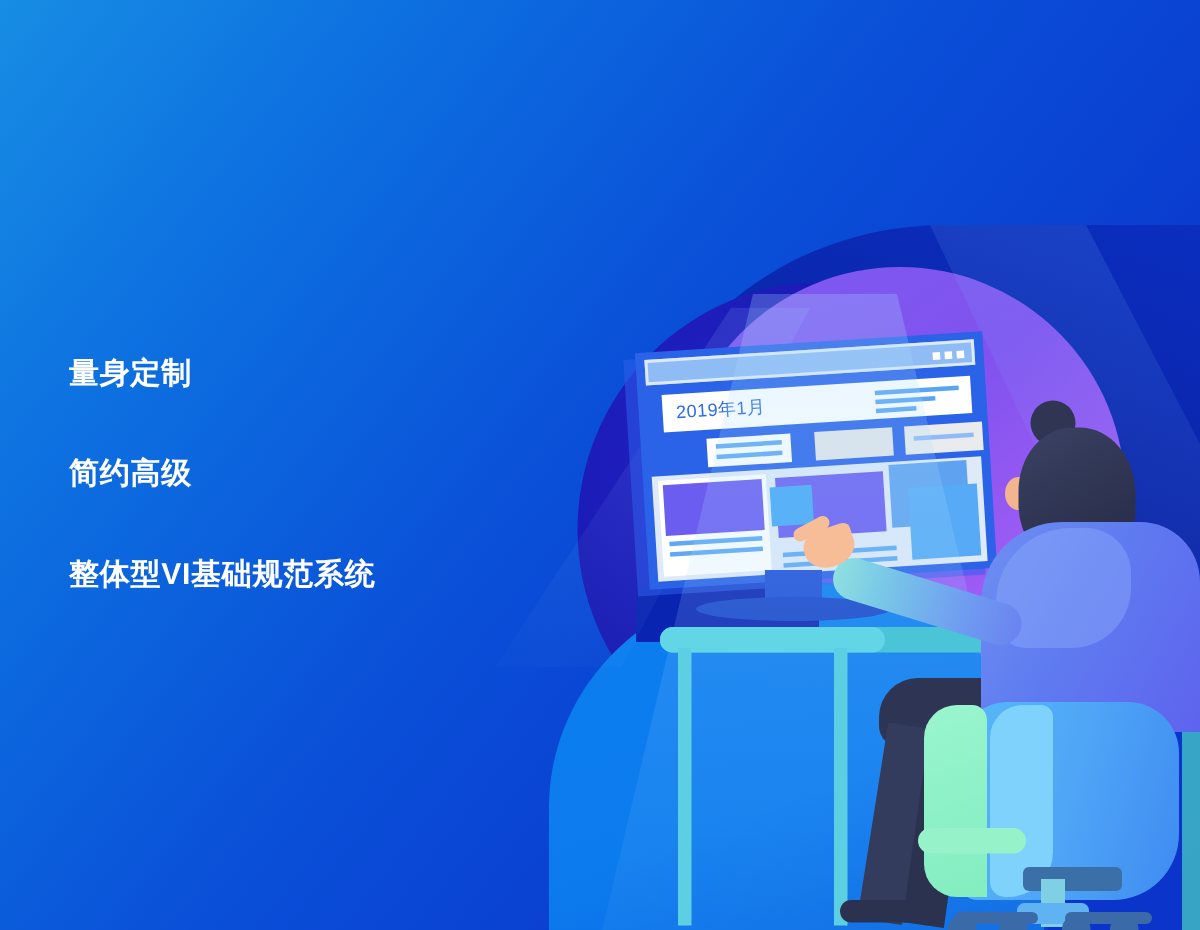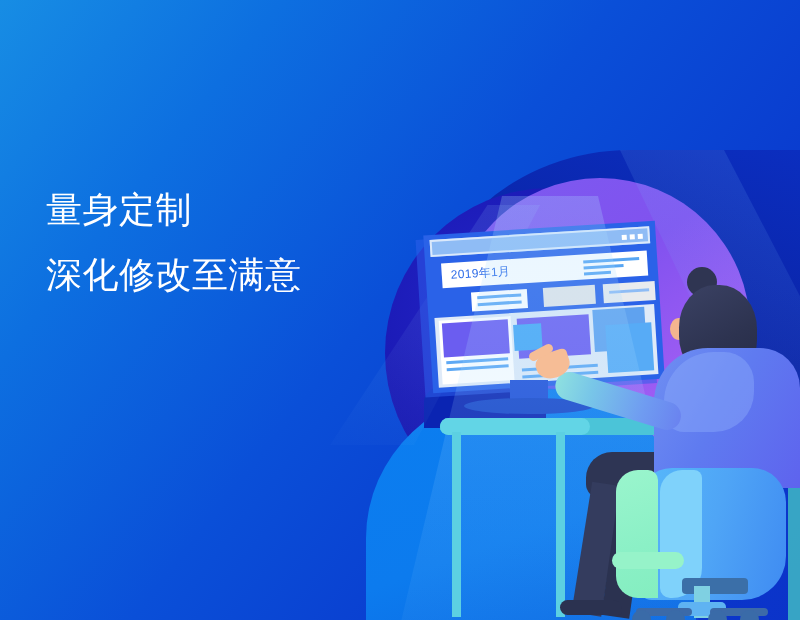--- a/index.html
+++ b/index.html
@@ -115,26 +115,27 @@
     line-height: 1.1;
   }
 
   #subtitles {
     position: absolute;
     left: 46px; top: 192px;
     width: 400px;
   }
   .sub-line {
     color: #ffffff;
-    font-size: 36px;
-    font-weight: 400;
+    font-size: 20px;
+    font-weight: 700;
     line-height: 1.0;
     margin-bottom: 29px;
     white-space: nowrap;
     letter-spacing: .5px;
+    margin-top: 47px;
   }
   .sub-line:last-child { margin-bottom: 0; }
 
   
   #monitor {
     position: absolute;
     left: 428px; top: 228px;
     width: 232px; height: 158px;
     transform: rotate(-3.6deg);
   }
@@ -496,16 +497,17 @@
   <div class="ch-spoke s1"></div>
   <div class="ch-spoke s2"></div>
   <div class="ch-wheel w1"></div>
   <div class="ch-wheel w2"></div>
   <div class="ch-wheel w3"></div>
   <div class="ch-wheel w4"></div>
 
 
   <div id="subtitles">
     <div class="sub-line">量身定制</div>
-    <div class="sub-line">深化修改至满意</div>
+    <div class="sub-line">简约高级</div>
+    <div class="sub-line">整体型VI基础规范系统</div>
   </div>
 
 </div>
 
 </body></html>

